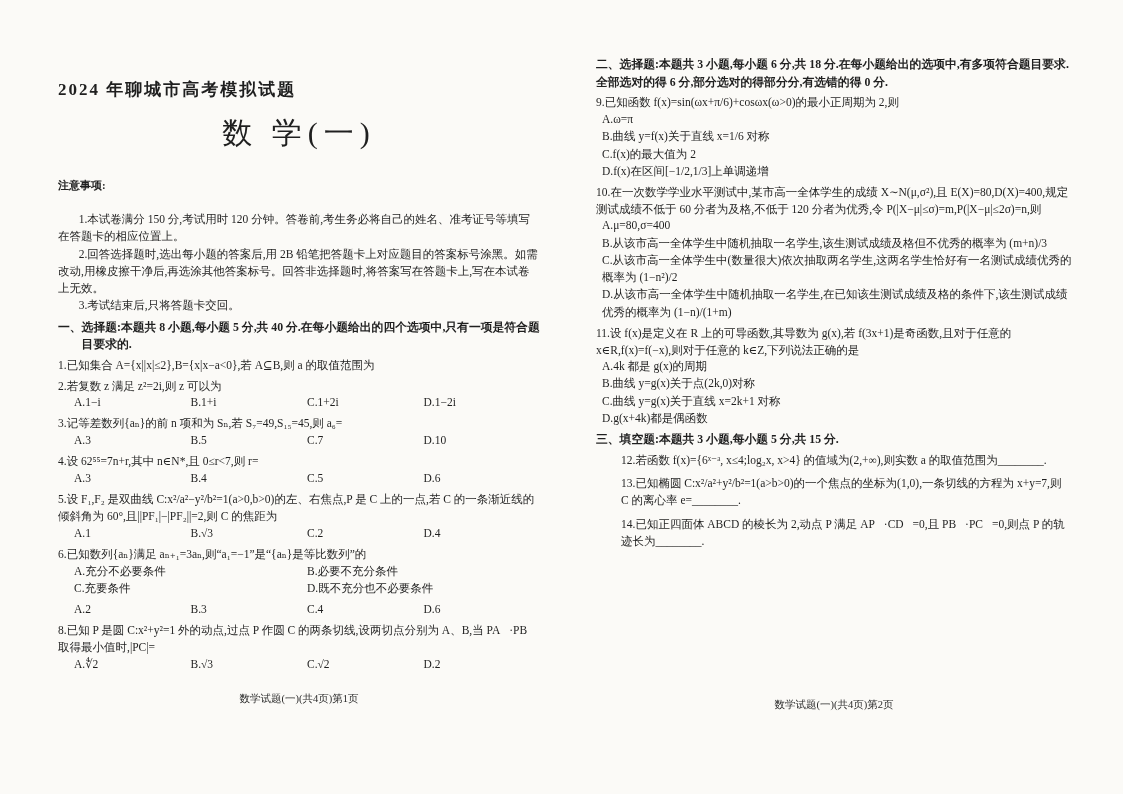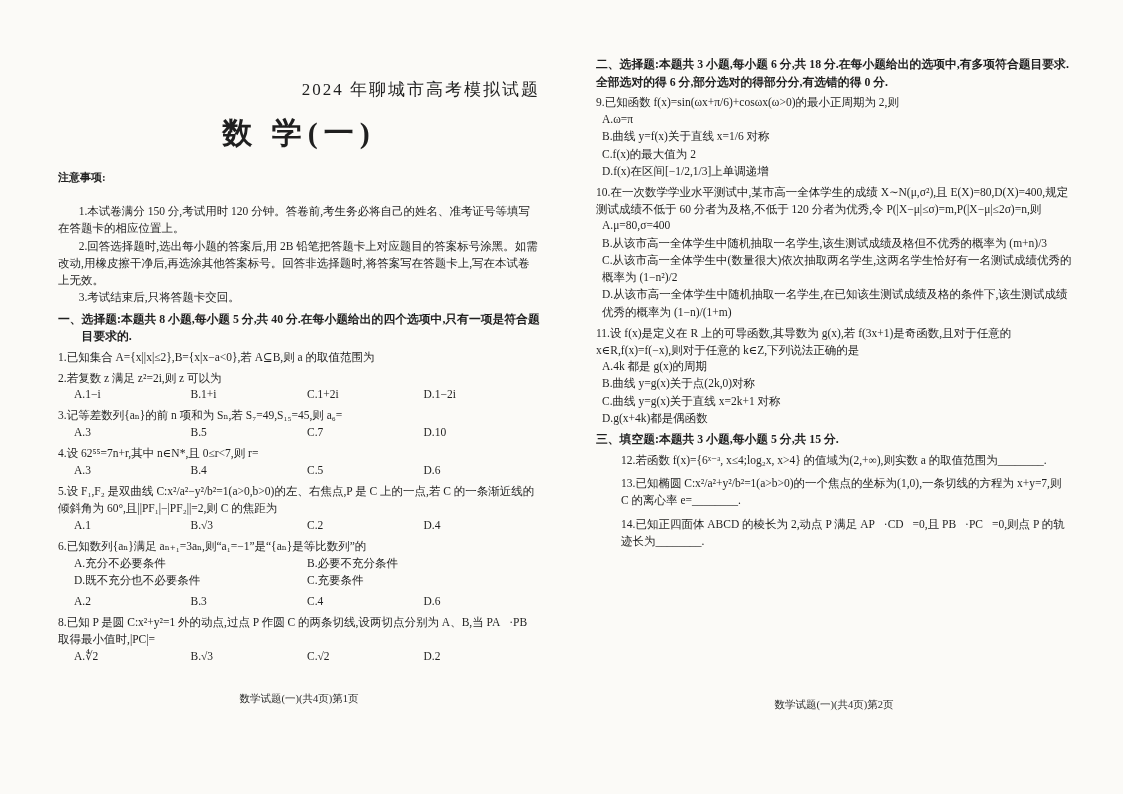--- a/index.html
+++ b/index.html
@@ -11,26 +11,26 @@
     overflow:hidden;
   }
   .canvas { position:relative; width:1123px; height:794px; }
   .page { position:absolute; top:0; height:750px; }
   .page-1 { left:58px;  width:482px; }
   .page-2 { left:596px; width:476px; }
   .page-1-inner { padding-top:78px; }
   .page-2-inner { padding-top:52px; }
 
   .exam-title {
-    text-align:right; font-size:17px; font-weight:normal;
+    text-align:left; font-size:17px; font-weight:bold;
     letter-spacing:2px;
   }
   .exam-subject {
-    text-align:center; font-size:30px; font-weight:bold;
-    letter-spacing:6px; margin-top:12px; margin-bottom:16px;
+    text-align:center; font-size:30px; font-weight:normal;
+    letter-spacing:6px; margin-top:12px; margin-bottom:24px;
   }
   p.line { font-size:11.5px; line-height:1.5; }
   .notice-heading { font-size:11px; font-weight:bold; margin-bottom:18px; }
   .notice-item { text-indent:1.8em; }
   .section-heading {
     font-size:11.8px; font-weight:bold; line-height:1.5;
     margin-top:4px; margin-bottom:3px;
     padding-left:2em; text-indent:-2em;
   }
   .section-heading.flush { padding-left:0; text-indent:0; }
@@ -111,22 +111,22 @@
               <span>B.√3</span>
               <span>C.2</span>
               <span>D.4</span>
             </div>
           </div>
           <div class="question">
             <p class="q-stem">6.已知数列{aₙ}满足 aₙ₊₁=3aₙ,则“a₁=−1”是“{aₙ}是等比数列”的</p>
             <div class="opts-row cols2">
               <span>A.充分不必要条件</span>
               <span>B.必要不充分条件</span>
+              <span>C.充要条件</span>
               <span>D.既不充分也不必要条件</span>
-              <span>C.充要条件</span>
             </div>
           </div>
           <div class="question">
             <div class="opts-row cols4">
               <span>A.2</span>
               <span>B.3</span>
               <span>C.4</span>
               <span>D.6</span>
             </div>
           </div>

